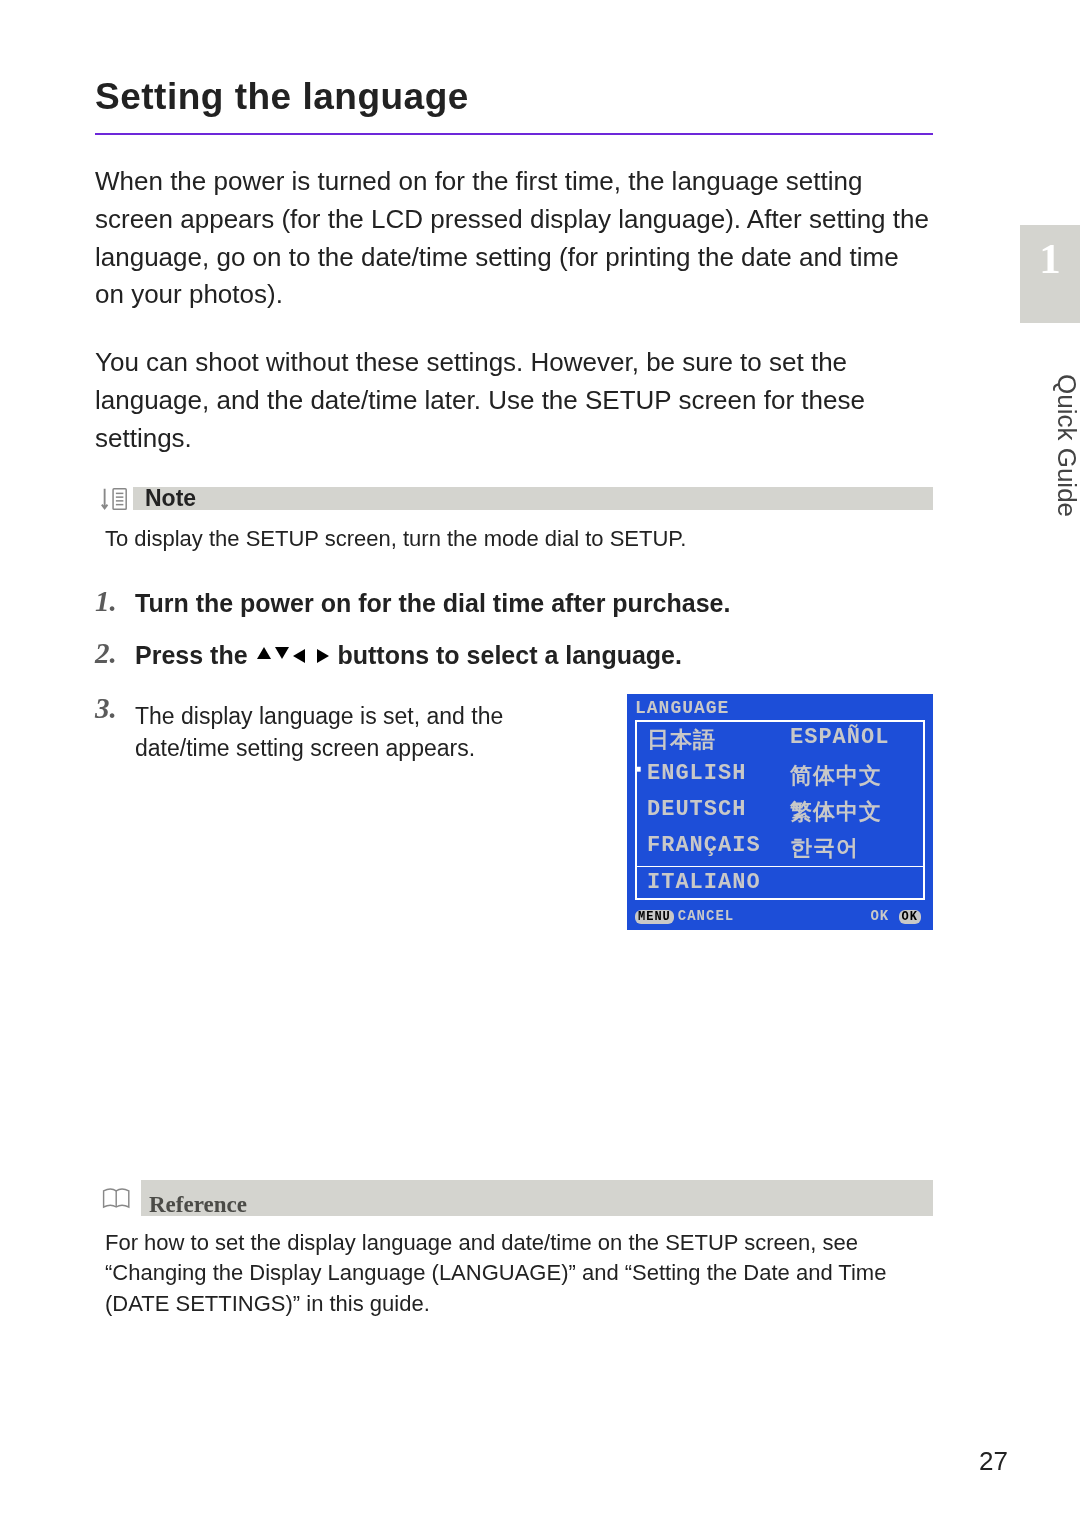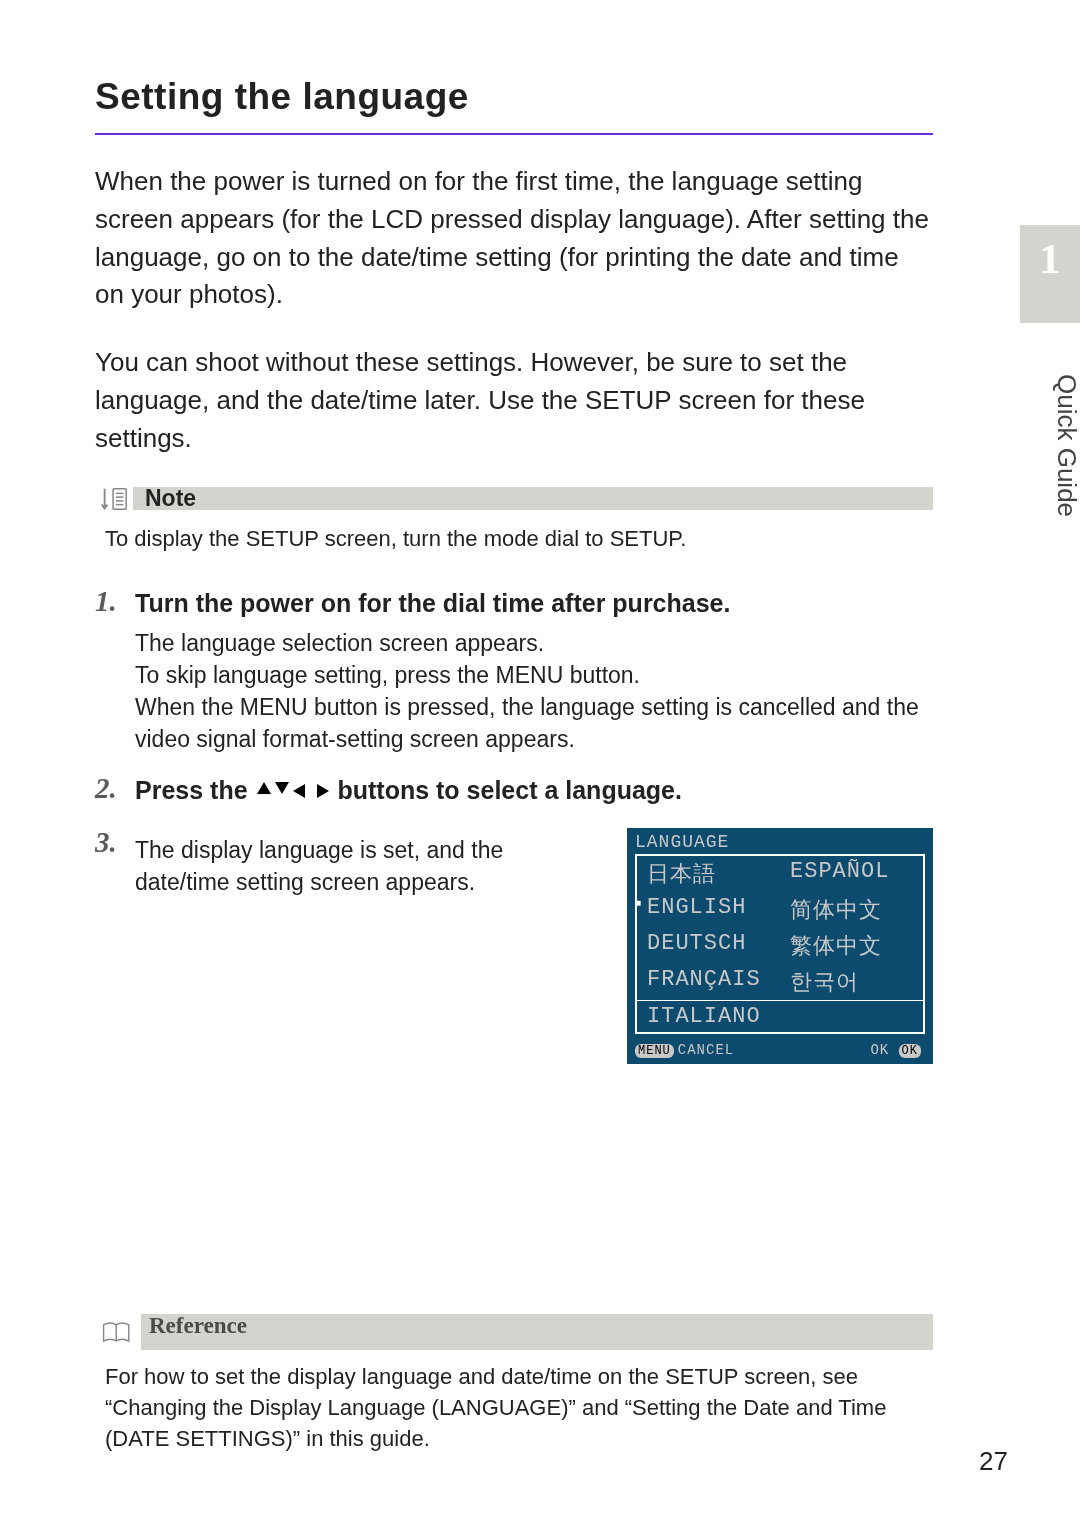--- a/index.html
+++ b/index.html
@@ -17,31 +17,31 @@
   .note-body { font: 400 22px/1.4 Arial, sans-serif; margin-left: 10px; margin-bottom: 32px; }
   ol.steps { list-style: none; }
   ol.steps > li { display: flex; margin-bottom: 18px; }
   .step-num { font: italic 700 29px/1 Georgia, "Times New Roman", serif; color: #5b5b5b; width: 40px; flex: 0 0 40px; }
   .step-body { flex: 1; }
   .step-title { font: 700 25px/1.35 Arial, sans-serif; }
   .step-title .arrows, .step-title .ok { display: inline-block; vertical-align: -3px; }
   .step-desc { font: 400 23px/1.4 Arial, sans-serif; margin-top: 6px; }
   .step3-row { display: flex; align-items: flex-start; gap: 24px; }
   .step3-text { flex: 1; }
-  .lcd { width: 306px; background: #0c4a6e; color: #c8c8c8; font-family: "Courier New", monospace; font-weight: 400; letter-spacing: 1px; }
+  .lcd { width: 306px; background: #1d4ed8; color: #c8c8c8; font-family: "Courier New", monospace; font-weight: 700; letter-spacing: 1px; }
   .lcd-title { font-size: 18px; padding: 4px 8px 2px; }
   .lcd-grid { margin: 0 8px 6px; border: 2px solid #fff; }
   .lcd-row { display: flex; }
   .lcd-cell { width: 50%; padding: 3px 10px; font-size: 22px; color: #c8c8c8; }
   .lcd-row.sel .lcd-cell:first-child { position: relative; }
   .lcd-row.sel .lcd-cell:first-child::before { content: "■"; color: #fff; font-size: 10px; position: absolute; left: -2px; top: 6px; }
   .lcd-row.line .lcd-cell { border-top: 1px solid #fff; }
   .lcd-foot { display: flex; justify-content: space-between; padding: 2px 8px 6px; font-size: 14px; align-items: center; }
   .lcd-btn { display: inline-block; background: #c8c8c8; color: #000; font-size: 12px; padding: 0 3px; border-radius: 6px; margin-right: 4px; }
-  .ref-hdr { display: flex; align-items: flex-start; margin-top: 250px; background: #d4d4cf; height: 36px; }
+  .ref-hdr { display: flex; align-items: flex-end; margin-top: 250px; background: #d4d4cf; height: 36px; }
   .ref-icon { width: 46px; height: 36px; background: #fff; display: flex; align-items: center; justify-content: center; }
   .ref-icon svg { width: 36px; height: 30px; }
   .ref-title { font: 700 23px/1 Georgia, "Times New Roman", serif; color: #4b4b47; margin-left: 8px; }
   .ref-body { font: 400 22px/1.4 Arial, sans-serif; margin: 12px 0 0 10px; }
   .page-num { position: absolute; right: 72px; bottom: 54px; font: 400 26px/1 Arial, sans-serif; }
 </style>
 </head>
 <body>
 
 <div class="page">
@@ -74,23 +74,20 @@
       <span class="note-title">Note</span>
     </div>
     <p class="note-body">To display the SETUP screen, turn the mode dial to SETUP.</p>
 
     <ol class="steps">
 
       <li>
         <span class="step-num">1.</span>
         <div class="step-body">
           <div class="step-title">Turn the power on for the dial time after purchase.</div>
-          <div class="step-desc" style="white-space:pre-line">The language selection screen appears.
-To skip language setting, press the MENU button.
-When the MENU button is pressed, the language setting is cancelled and the video signal format-setting screen appears.</div>
         </div>
       </li>
 
       <li>
         <span class="step-num">2.</span>
         <div class="step-body">
           <div class="step-title">
             <span>Press the </span><span class="arrows"><svg width="76" height="22" viewBox="0 0 76 22">
                   <g fill="#000">
                     <polygon points="9,2 2,14 16,14"></polygon>

